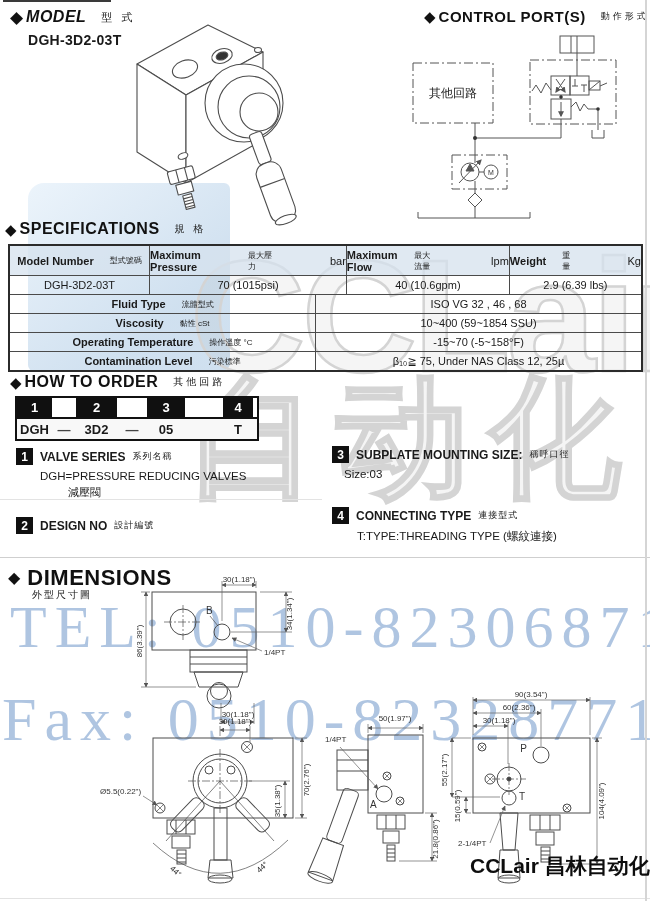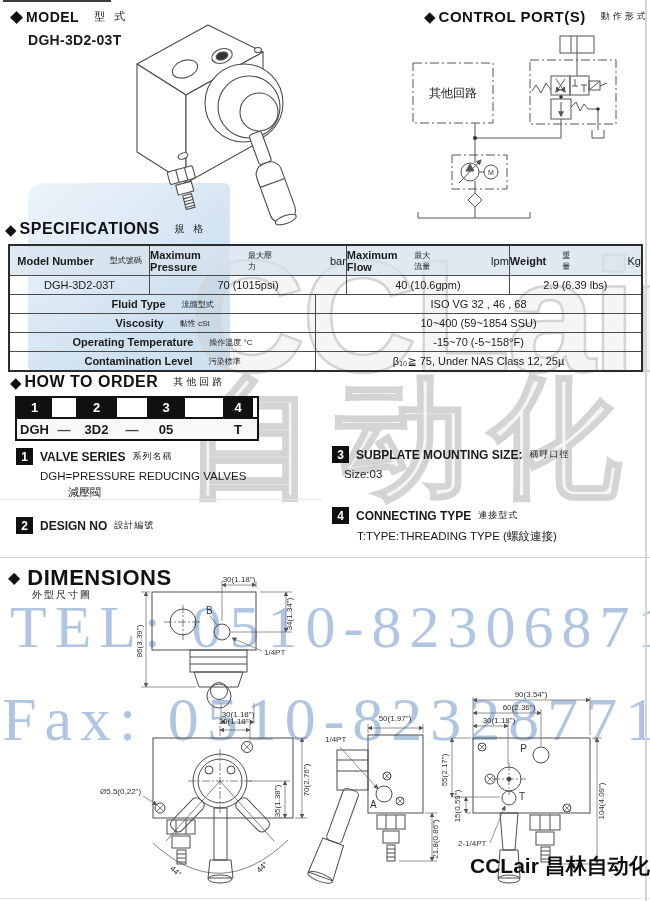--- a/index.html
+++ b/index.html
@@ -58,21 +58,21 @@
   <div class="wm wm-outline" style="left:190px;top:236px;font-size:160px;letter-spacing:-4px;">CCLair</div>
   <div class="wm wm-outline" style="left:185px;top:372px;font-size:132px;letter-spacing:20px;">自动化</div>
   <div class="wm wm-blue" style="left:10px;top:597px;font-size:60px;letter-spacing:8px;">TEL: 0510-82306871</div>
   <div class="wm wm-blue" style="left:2px;top:688px;font-size:62px;letter-spacing:8px;">Fax: 0510-82328771</div>
 
   <div class="abs z1" style="left:3px;top:0;width:108px;height:2px;background:#3a3a3a;"></div>
   <div class="abs" style="left:645px;top:0;width:2px;height:901px;background:#d5d5d5;z-index:2;"></div>
 
   <div class="abs z1 sec-h" style="left:10px;top:8px;">
     <span class="diamond" style="font-size:17px;">◆</span>
-    <span class="sec-title" style="font-size:14px;">MODEL</span>
+    <span class="sec-title" style="font-size:16px;font-style:italic;">MODEL</span>
     <span class="sec-cn" style="font-size:11px;">型  式</span>
   </div>
   <div class="abs z1 model-no" style="left:28px;top:32px;">DGH-3D2-03T</div>
 
   <svg class="abs z1" style="left:95px;top:14px;" width="230" height="226" viewBox="95 14 230 226">
     <g stroke="#4d4d4d" stroke-width="1.1" fill="#ffffff" stroke-linejoin="round">
       <polygon points="137,64 208,25 263,52 186,95"></polygon>
       <polygon points="137,64 186,95 186,183 137,152"></polygon>
       <polygon points="186,95 263,52 263,140 186,183"></polygon>
       <ellipse cx="185" cy="69" rx="13" ry="8.5" transform="rotate(-20 185 69)"></ellipse>

